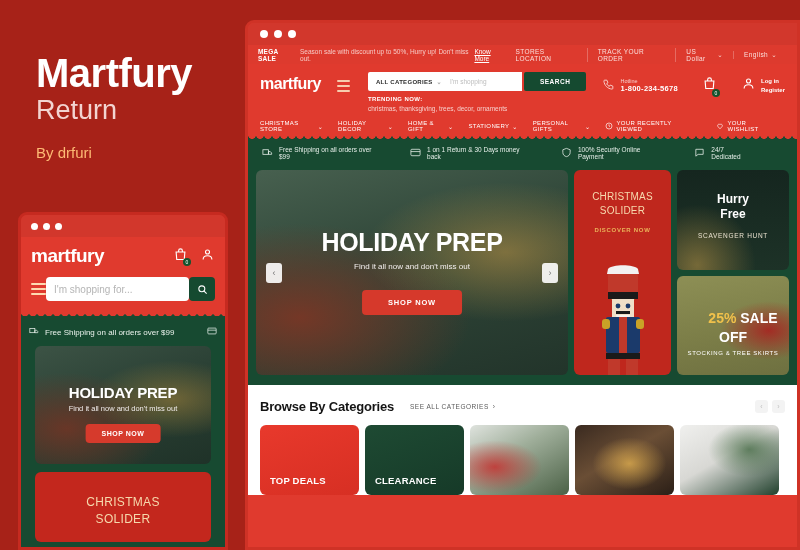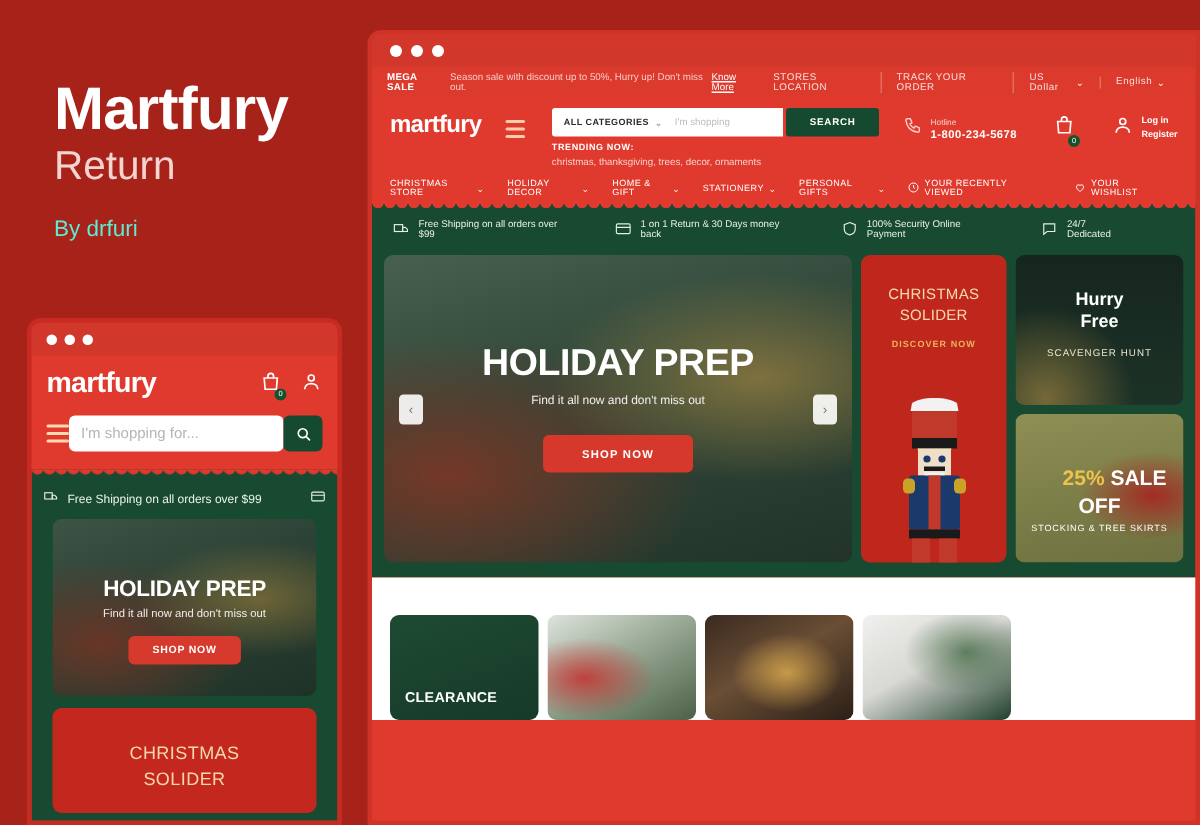--- a/index.html
+++ b/index.html
@@ -17,21 +17,21 @@
   }
   .brand-title {
     font-size: 40px; font-weight: bold; color: #ffffff; letter-spacing: -0.5px;
     line-height: 1.05;
   }
   .brand-sub {
     font-size: 27px; color: #f3d4d1; font-weight: 300; margin-top: 2px;
     line-height: 1.1;
   }
   .brand-by {
-    font-size: 15px; color: #5eead4; margin-top: 18px; font-weight: 400;
+    font-size: 15px; color: #fdba74; margin-top: 18px; font-weight: 400;
   }
 
   
   .mobile {
     position: absolute; left: 18px; top: 212px; width: 210px; height: 338px;
     background: #d9352a; border: 3px solid #c62a20; border-radius: 9px 9px 0 0;
     overflow: hidden;
   }
   .m-bar { height: 22px; background: #d2372c; display: flex; align-items: center; padding-left: 10px; gap: 5px; }
   .m-dot { width: 7px; height: 7px; border-radius: 50%; background: #fff; }
@@ -479,21 +479,35 @@
           <div class="d-promo-b">
             <div class="pb1"><em>25%</em><span> SALE</span></div>
             <div class="pb2">OFF</div>
             <div class="pb3">STOCKING &amp; TREE SKIRTS</div>
           </div>
         </div>
       </div>
     </div>
 
     <div class="d-cats-sec">
+      <div class="d-cats-head">
+        <div class="d-cats-title">Browse By Categories</div>
+        <div class="d-cats-link">
+          <span>SEE ALL CATEGORIES</span>
+          <span>›</span>
+        </div>
+        <div class="d-cats-nav">
+          <div>‹</div>
+          <div>›</div>
+        </div>
+      </div>
       <div class="d-cats-grid">
+        <div class="d-cat cat-red">
+            <span>TOP DEALS</span>
+          </div>
         <div class="d-cat cat-green">
             <span>CLEARANCE</span>
           </div>
         <div class="d-cat cat-p1">
             <span></span>
           </div>
         <div class="d-cat cat-p2">
             <span></span>
           </div>
         <div class="d-cat cat-p3">

